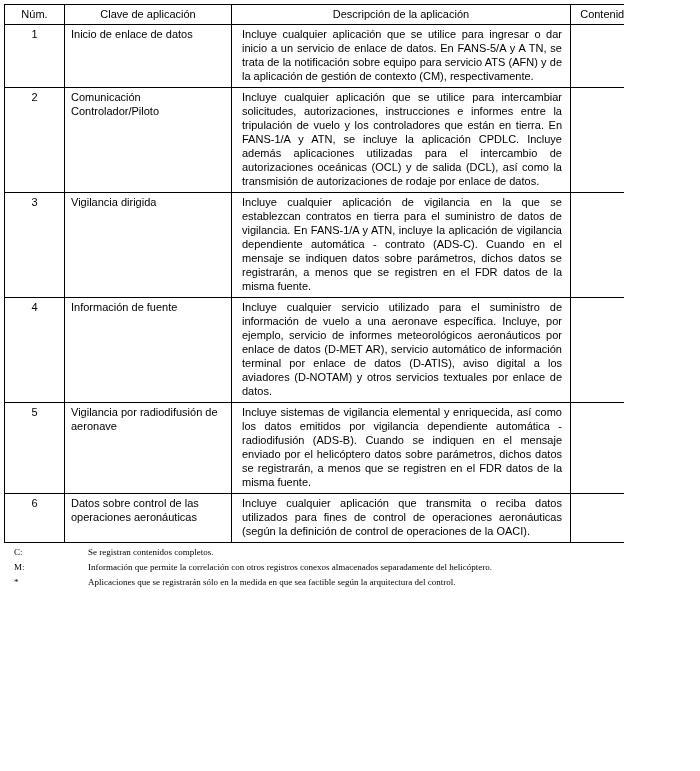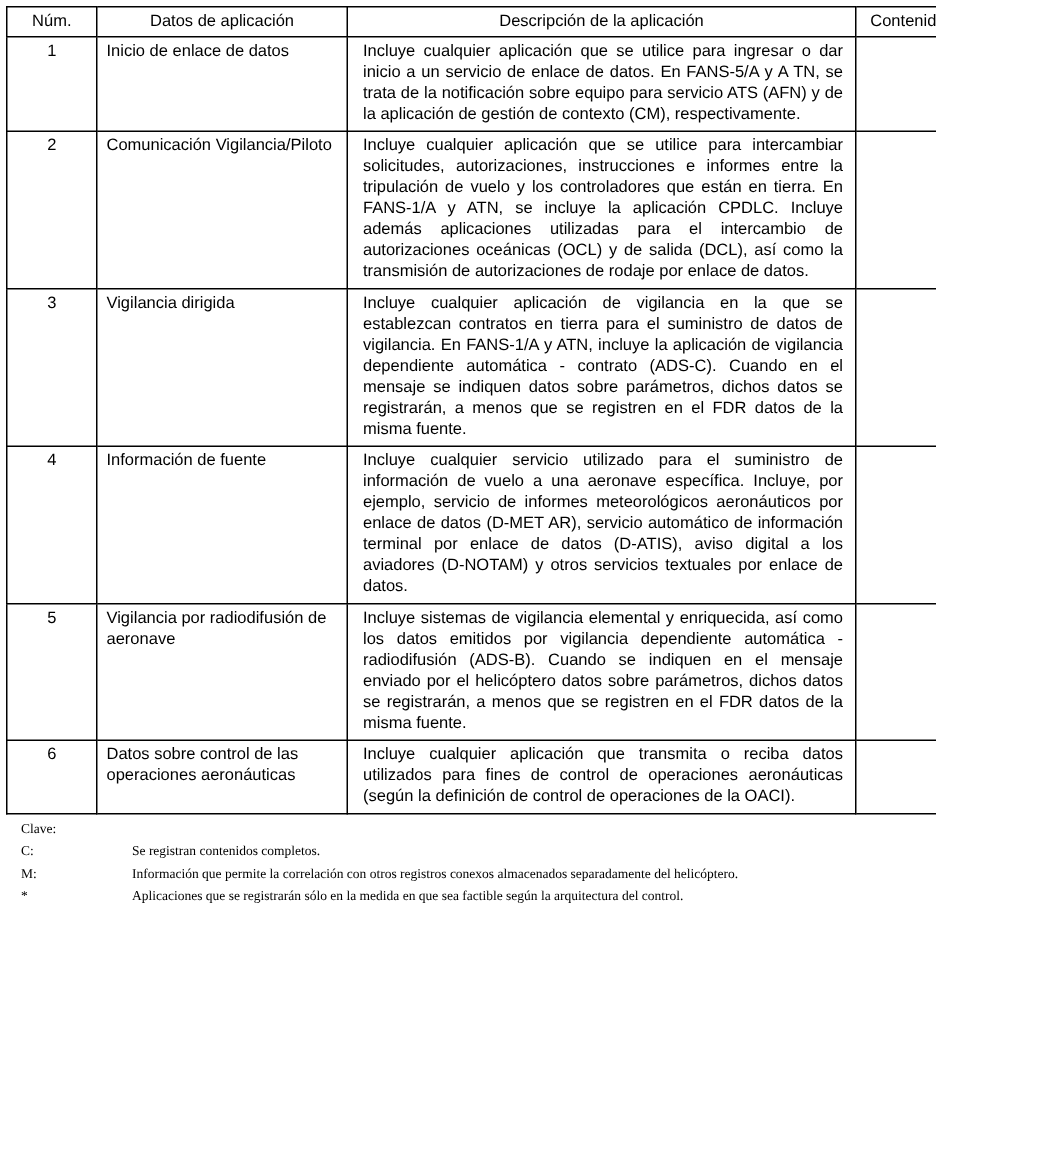--- a/index.html
+++ b/index.html
@@ -90,35 +90,35 @@
   <table class="app-table">
     <colgroup>
       <col class="c-num">
       <col class="c-tipo">
       <col class="c-desc">
       <col class="c-cont">
     </colgroup>
     <thead>
       <tr>
         <th class="hdr">Núm.</th>
-        <th class="hdr">Datos de aplicación</th>
+        <th class="hdr">Clave de aplicación</th>
         <th class="hdr">Descripción de la aplicación</th>
         <th class="hdr">Contenido del registro</th>
       </tr>
     </thead>
     <tbody>
       <tr>
         <td class="num">1</td>
         <td class="tipo">Inicio de enlace de datos</td>
         <td class="desc">Incluye cualquier aplicación que se utilice para ingresar o dar inicio a un servicio de enlace de datos. En FANS-5/A y A TN, se trata de la notificación sobre equipo para servicio ATS (AFN) y de la aplicación de gestión de contexto (CM), respectivamente.</td>
         <td class="cont">C</td>
       </tr>
       <tr>
         <td class="num">2</td>
-        <td class="tipo">Comunicación Vigilancia/Piloto</td>
+        <td class="tipo">Comunicación Controlador/Piloto</td>
         <td class="desc">Incluye cualquier aplicación que se utilice para intercambiar solicitudes, autorizaciones, instrucciones e informes entre la tripulación de vuelo y los controladores que están en tierra. En FANS-1/A y ATN, se incluye la aplicación CPDLC. Incluye además aplicaciones utilizadas para el intercambio de autorizaciones oceánicas (OCL) y de salida (DCL), así como la transmisión de autorizaciones de rodaje por enlace de datos.</td>
         <td class="cont">C</td>
       </tr>
       <tr>
         <td class="num">3</td>
         <td class="tipo">Vigilancia dirigida</td>
         <td class="desc">Incluye cualquier aplicación de vigilancia en la que se establezcan contratos en tierra para el suministro de datos de vigilancia. En FANS-1/A y ATN, incluye la aplicación de vigilancia dependiente automática - contrato (ADS-C). Cuando en el mensaje se indiquen datos sobre parámetros, dichos datos se registrarán, a menos que se registren en el FDR datos de la misma fuente.</td>
         <td class="cont">C</td>
       </tr>
       <tr>
@@ -136,21 +136,20 @@
       <tr>
         <td class="num">6</td>
         <td class="tipo">Datos sobre control de las operaciones aeronáuticas</td>
         <td class="desc">Incluye cualquier aplicación que transmita o reciba datos utilizados para fines de control de operaciones aeronáuticas (según la definición de control de operaciones de la OACI).</td>
         <td class="cont">M*</td>
       </tr>
     </tbody>
   </table>
 
   <div class="footnotes">
-    <div class="clave">Clave:</div>
     <div class="fn-line">
       <span class="fn-key">C:</span>
       <span class="fn-text">Se registran contenidos completos.</span>
     </div>
     <div class="fn-line">
       <span class="fn-key">M:</span>
       <span class="fn-text">Información que permite la correlación con otros registros conexos almacenados separadamente del helicóptero.</span>
     </div>
     <div class="fn-line">
       <span class="fn-key">*</span>

